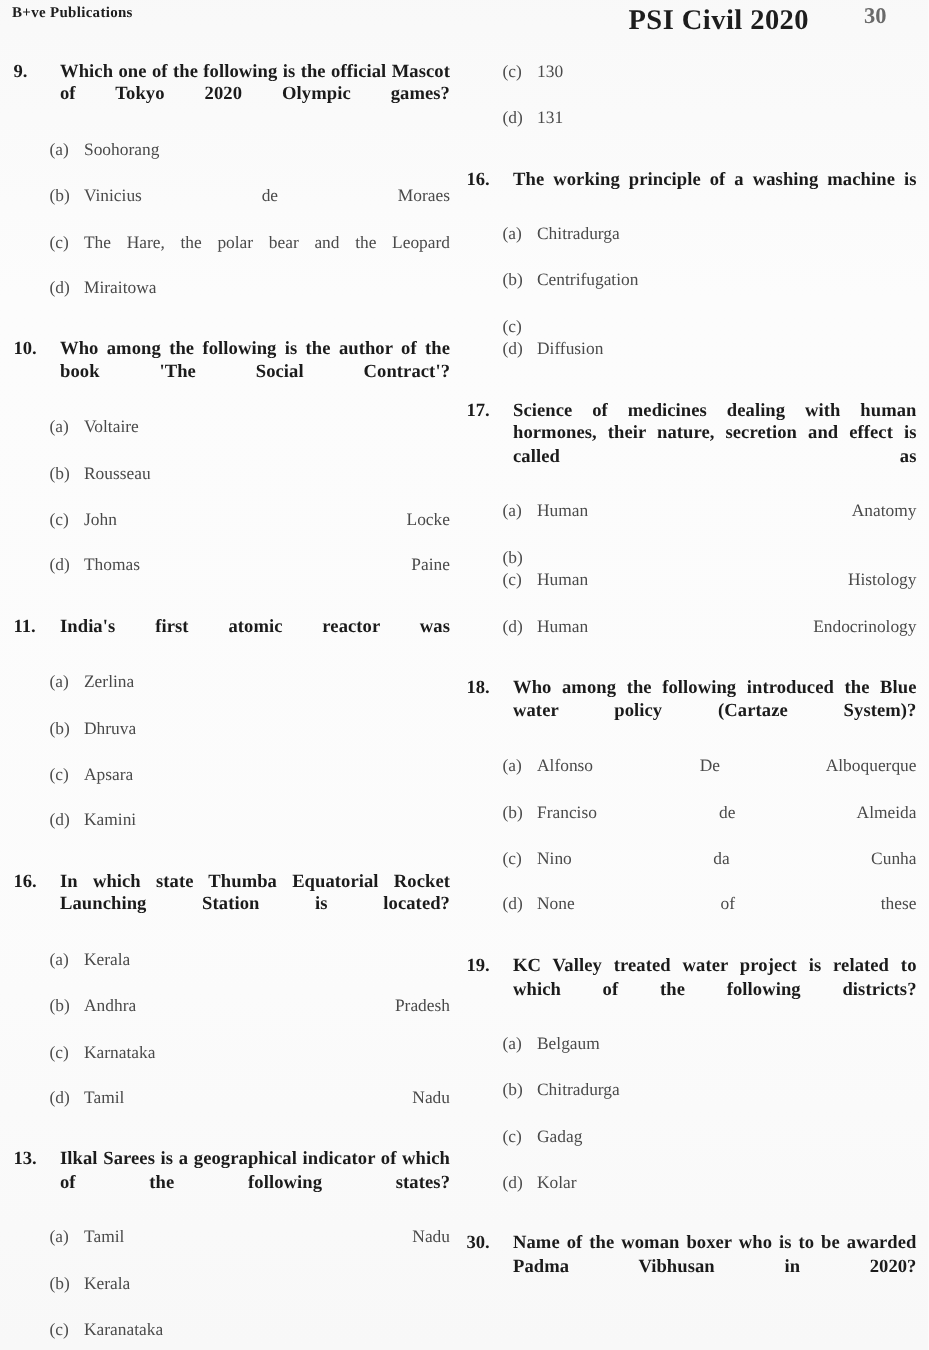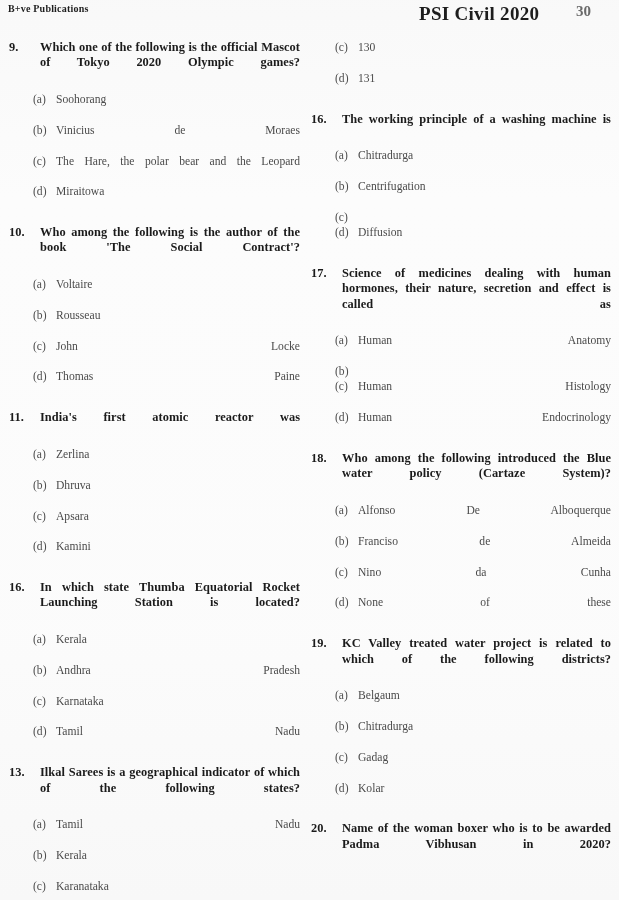--- a/index.html
+++ b/index.html
@@ -371,20 +371,20 @@
               <div class="opt-text">Gadag</div>
             </div>
             <div class="opt">
               <div class="opt-label">(d)</div>
               <div class="opt-text">Kolar</div>
             </div>
           </div>
         </div>
         <div class="q">
           <div class="q-head">
-            <div class="q-num">20.</div>
+            <div class="q-num">30.</div>
             <div class="q-text">Name of the woman boxer who is to be awarded Padma Vibhusan in 2020?</div>
           </div>
         </div>
       </div>
   </div>
 
 </div>
 
 </body></html>

